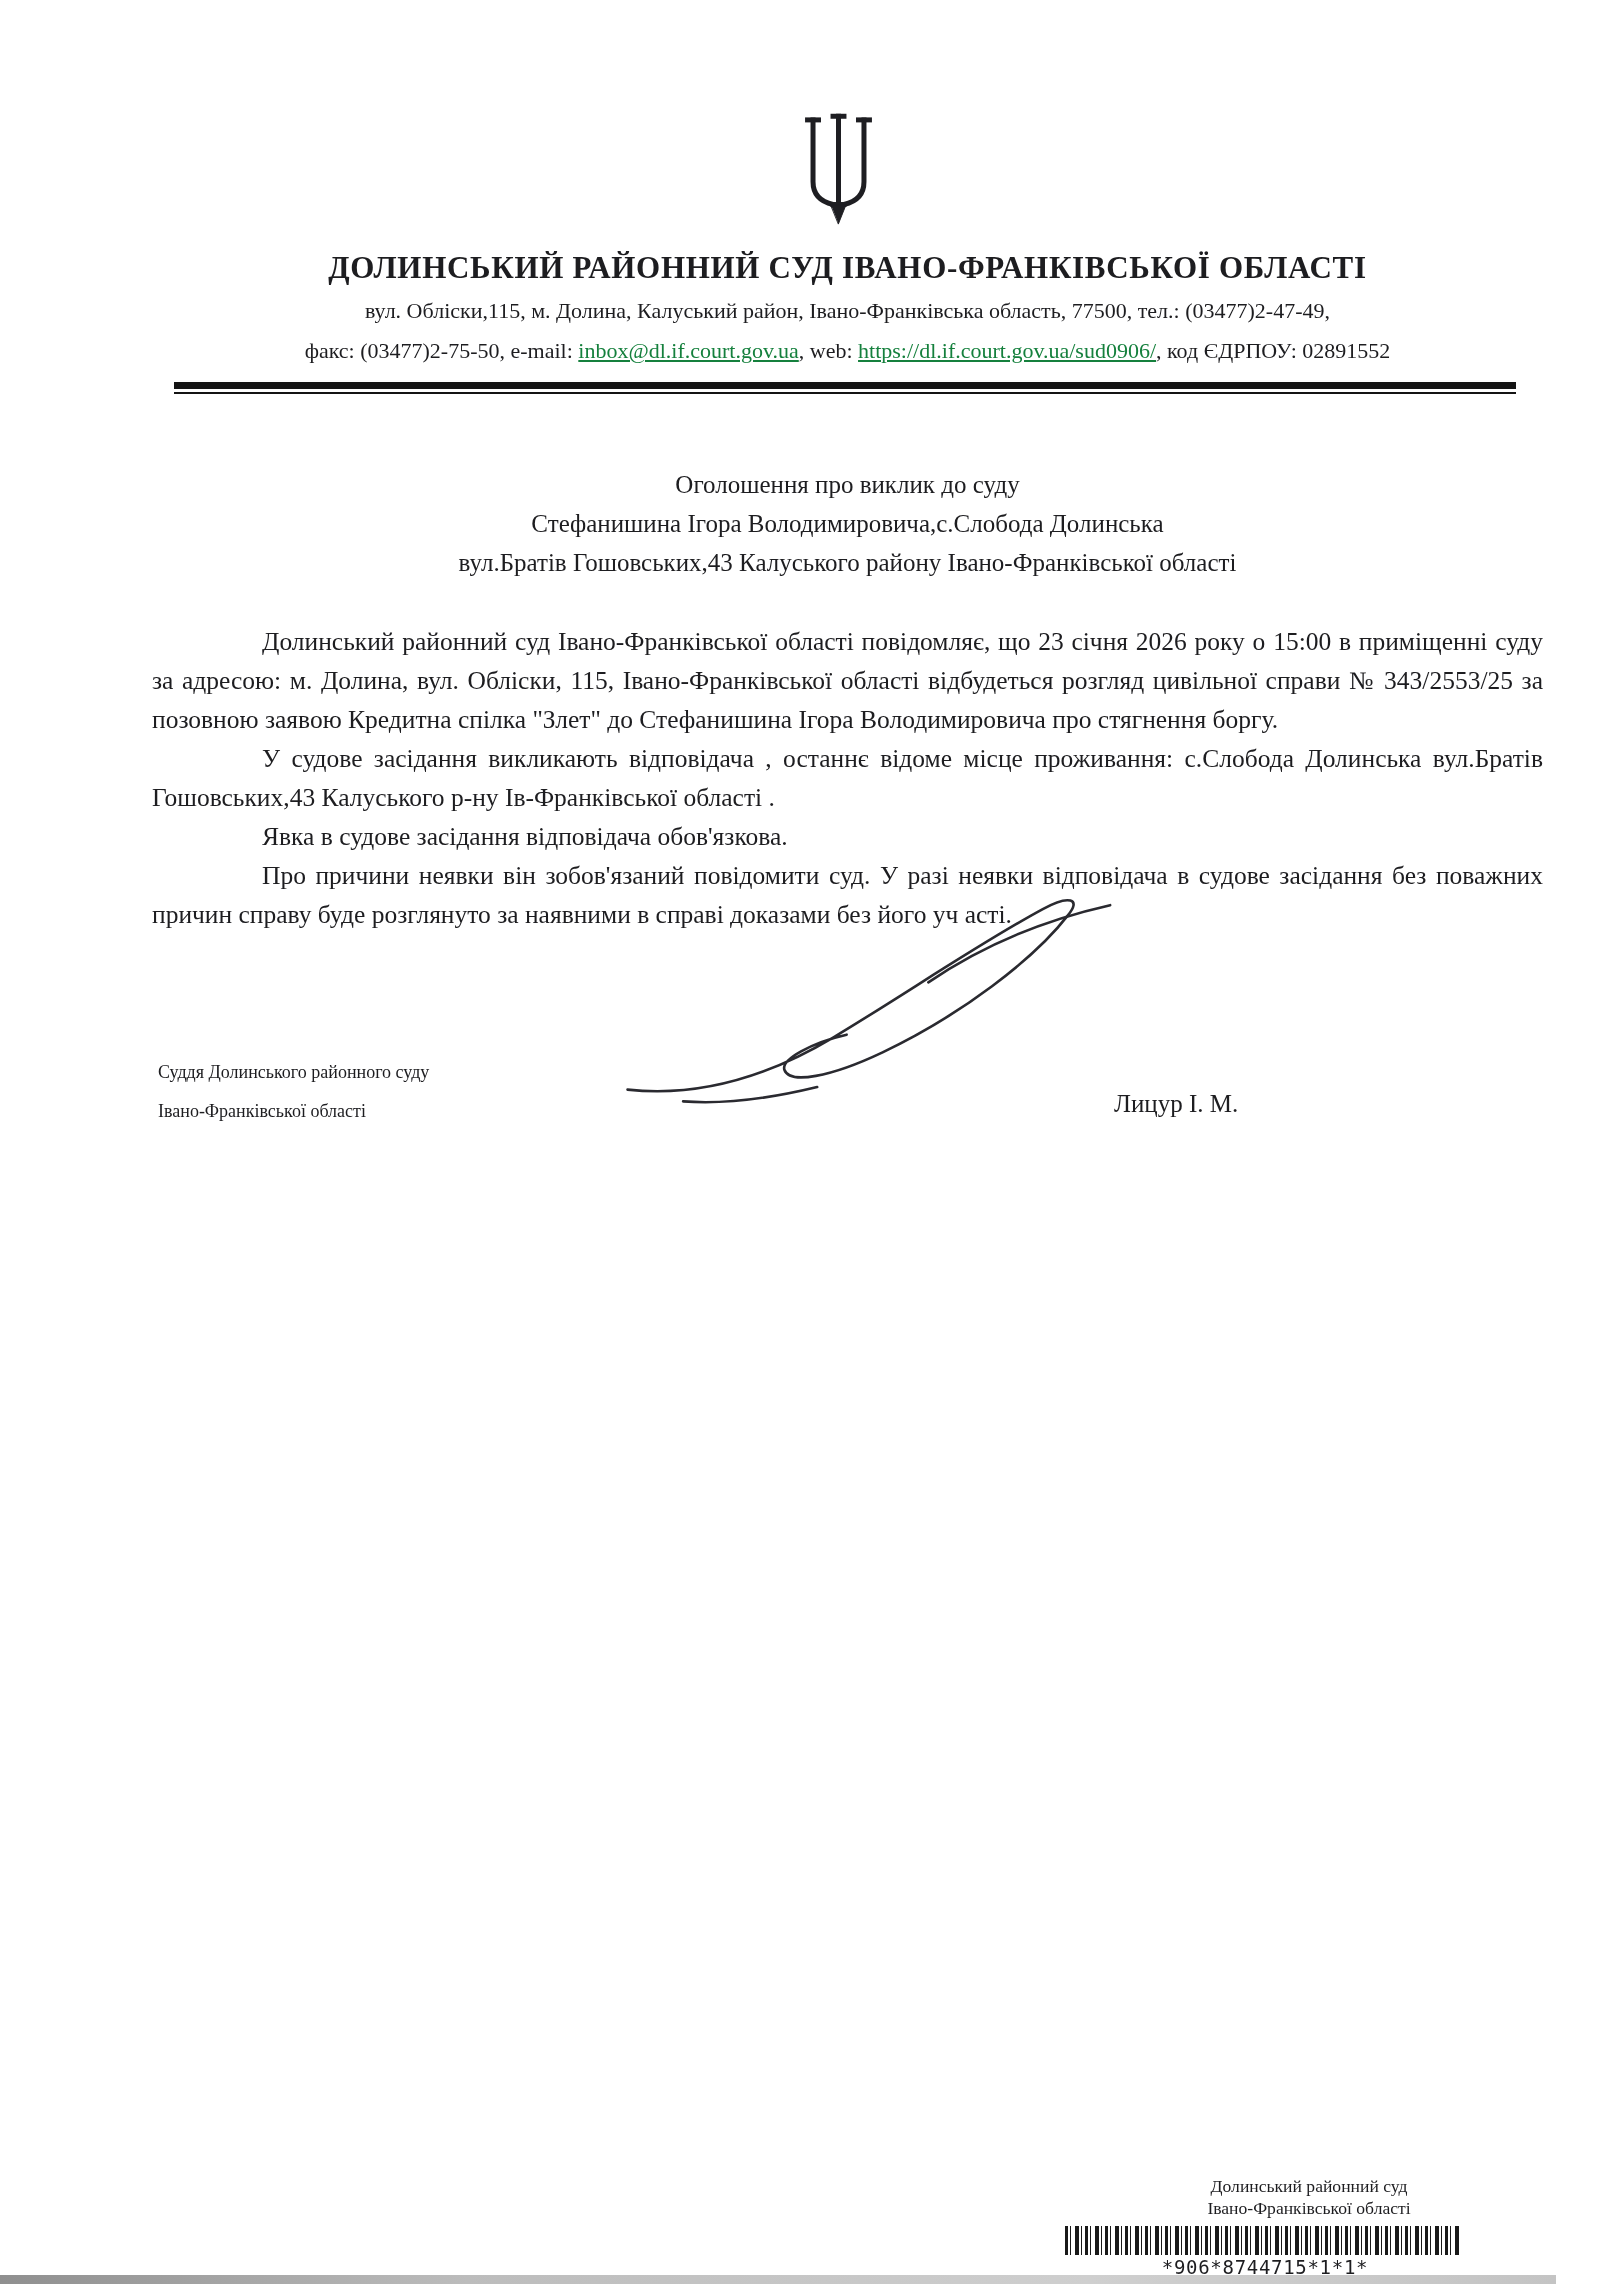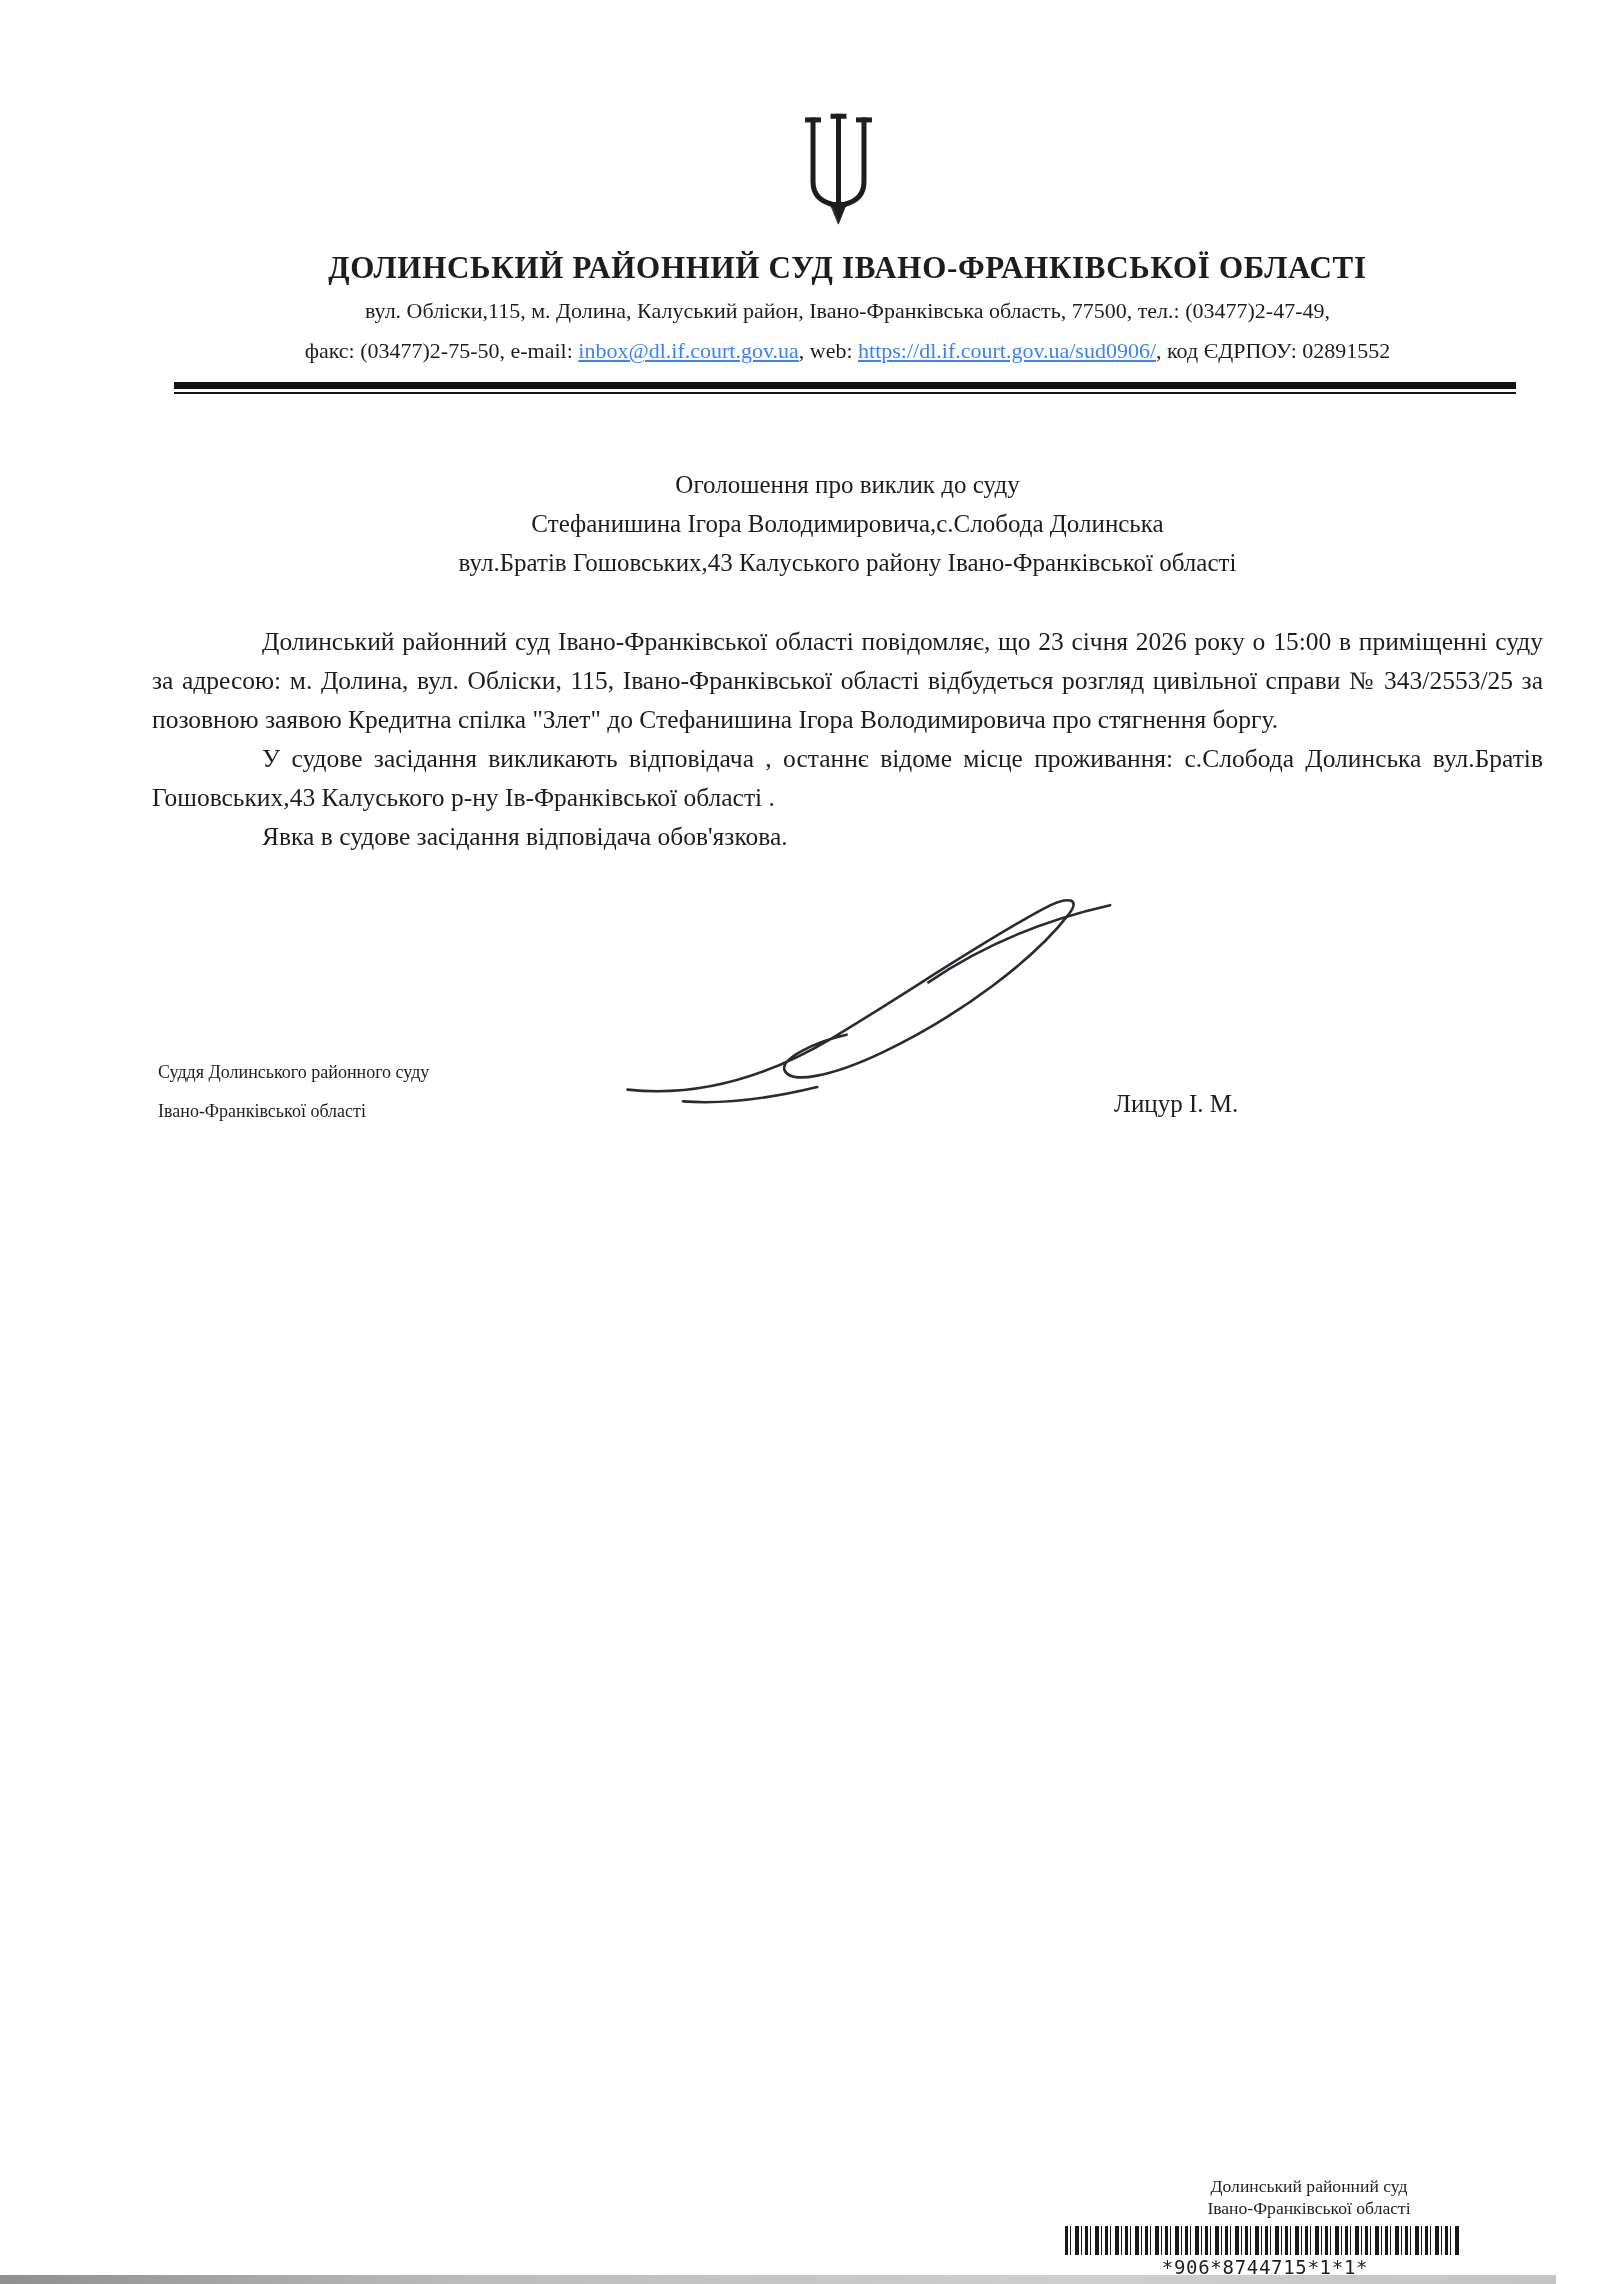--- a/index.html
+++ b/index.html
@@ -28,21 +28,21 @@
   .header {
     position: absolute;
     top: 250px;
     left: 101px;
     width: 1493px;
     text-align: center;
   }
   .court-name { font-size: 31px; font-weight: 700; letter-spacing: 0.7px; white-space: nowrap; }
   .addr1 { font-size: 22px; margin-top: 11.8px; }
   .addr2 { font-size: 22px; margin-top: 14.4px; }
-  .link { text-decoration: underline; color: #3b82f6; }
+  .link { text-decoration: underline; color: #15803d; }
   .rule { margin: 18.3px 78px 0 73px; }
   .rule-thick { height: 6.5px; background: #141414; }
   .rule-thin { height: 2px; background: #141414; margin-top: 3.3px; }
 
   
   .doc-title {
     position: absolute;
     top: 465px;
     left: 101px;
     width: 1493px;
@@ -150,20 +150,21 @@
   <div class="doc-title">
     <div>Оголошення про виклик до суду</div>
     <div>Стефанишина Ігора Володимировича,с.Слобода Долинська</div>
     <div>вул.Братів Гошовських,43 Калуського району Івано-Франківської області</div>
   </div>
 
   <div class="body-text">
     <p>Долинський районний суд Івано-Франківської області повідомляє, що 23 січня 2026 року о 15:00 в приміщенні суду за адресою: м. Долина, вул. Обліски, 115, Івано-Франківської області відбудеться розгляд цивільної справи № 343/2553/25 за позовною заявою Кредитна спілка "Злет"  до Стефанишина Ігора Володимировича    про стягнення боргу.</p>
     <p>У судове засідання викликають відповідача , останнє відоме місце проживання: с.Слобода Долинська вул.Братів Гошовських,43 Калуського р-ну Ів-Франківської області   .</p>
     <p>Явка в судове засідання відповідача  обов'язкова.</p>
+    <p>Про причини неявки він зобов'язаний повідомити суд. У разі неявки відповідача в судове засідання без поважних причин справу буде розглянуто за наявними в справі доказами без його уч асті.</p>
   </div>
 
   <div class="sig-block">
     <div>Суддя Долинського районного суду</div>
     <div>Івано-Франківської області</div>
   </div>
 
   <svg class="signature-svg" viewBox="0 0 760 370" aria-hidden="true">
     <path d="M10 322 C120 334 225 302 325 242 C435 176 545 100 645 46 C685 24 705 30 683 56 C632 122 520 208 400 265 C320 303 258 314 250 292 C244 276 292 250 345 238"></path>
     <path d="M470 158 C555 100 650 62 748 40"></path>

